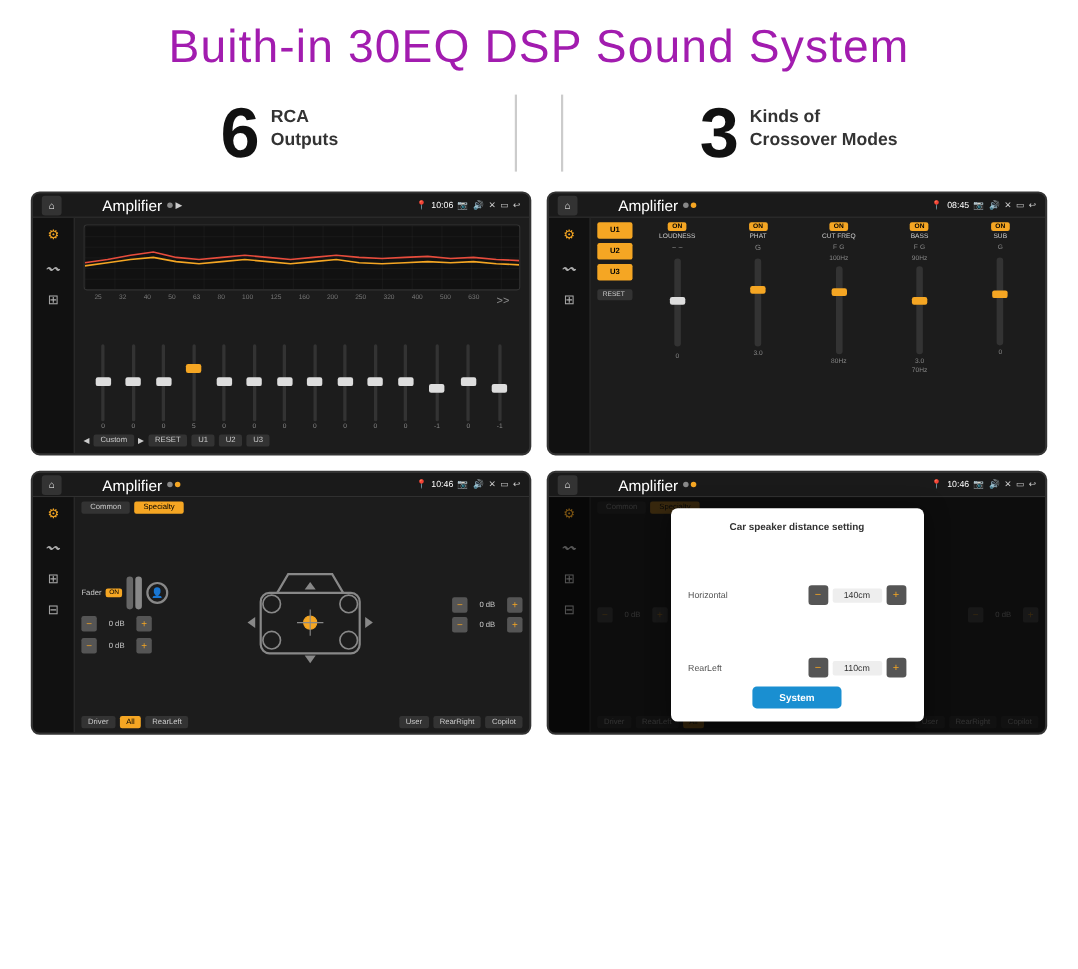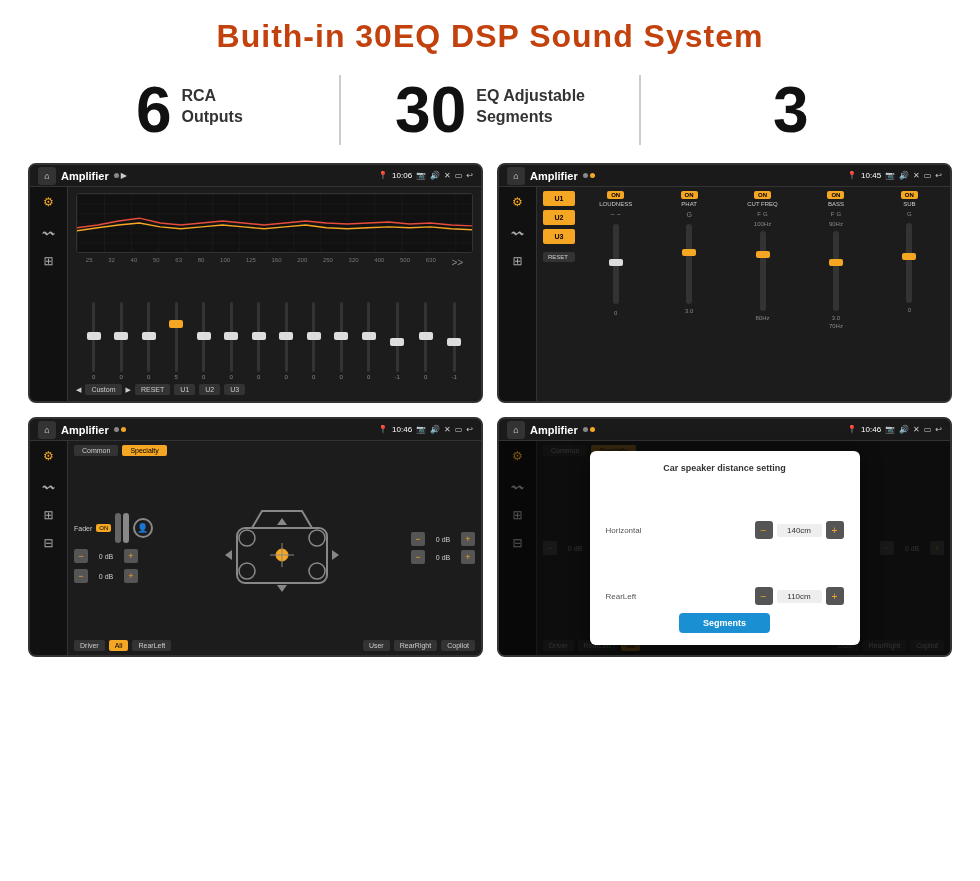--- a/index.html
+++ b/index.html
@@ -7,23 +7,23 @@
       width: 980px;
       height: 881px;
       background: #ffffff;
       font-family: Arial, sans-serif;
       overflow: hidden;
     }
 
     .page-title {
       text-align: center;
       padding: 18px 0 10px 0;
-      font-size: 32px;
-      font-weight: 700;
-      color: #c2410c;
+      font-size: 42px;
+      font-weight: 400;
+      color: #a21caf;
       letter-spacing: 1px;
     }
 
     .stats-row {
       display: flex;
       justify-content: center;
       align-items: center;
       padding: 10px 60px 14px 60px;
       gap: 0;
     }
@@ -90,22 +90,23 @@
 
     .status-bar-left {
       display: flex;
       align-items: center;
       gap: 5px;
       flex: 1;
     }
 
     .status-bar-title {
       color: #fff;
-      font-size: 11px;
-      font-weight: bold;
+      font-size: 14px;
+      font-weight: normal;
+      margin-left: 32px;
     }
 
     .status-bar-right {
       display: flex;
       align-items: center;
       gap: 4px;
     }
 
     .status-time {
       color: #fff;
@@ -469,21 +470,21 @@
       display: flex;
       align-items: center;
       justify-content: center;
       z-index: 10;
     }
 
     .dialog-box {
       background: #fff;
       border-radius: 6px;
       padding: 12px 16px;
-      width: 270px;
+      width: 230px;
       box-shadow: 0 4px 20px rgba(0,0,0,0.5);
     }
 
     .dialog-title {
       font-size: 9px;
       font-weight: bold;
       color: #333;
       text-align: center;
       margin-bottom: 10px;
     }
@@ -595,27 +596,24 @@
 <body>
 
 <h1 class="page-title">Buith-in 30EQ DSP Sound System</h1>
 
 <div class="stats-row">
   <div class="stat-item">
     <span class="stat-number">6</span>
     <span class="stat-text">RCA<br>Outputs</span>
   </div>
   <div class="stat-divider"></div>
-  <div class="stat-item">
-    <span class="stat-number">30</span>
-    <span class="stat-text">EQ Adjustable<br>Segments</span>
-  </div>
   <div class="stat-divider"></div>
   <div class="stat-item">
     <span class="stat-number">3</span>
+    <span class="stat-text">Kinds of<br>Crossover Modes</span>
   </div>
 </div>
 
 <div class="screens-grid">
 
   <div class="screen-box">
     <div class="status-bar">
       <div class="status-bar-left">
         <div class="home-icon-box">⌂</div>
         <span class="status-bar-title">Amplifier</span>
@@ -777,21 +775,21 @@
       <div class="status-bar-left">
         <div class="home-icon-box">⌂</div>
         <span class="status-bar-title">Amplifier</span>
         <div class="status-dots">
           <div class="dot-indicator"></div>
           <div class="dot-indicator dot-orange"></div>
         </div>
       </div>
       <div class="status-bar-right">
         <span class="status-icon">📍</span>
-        <span class="status-time">10:45</span>
+        <span class="status-time">08:45</span>
         <span class="status-icon">📷</span>
         <span class="status-icon">🔊</span>
         <span class="status-icon">✕</span>
         <span class="status-icon">▭</span>
         <span class="status-icon">↩</span>
       </div>
     </div>
     <div class="screen-content">
       <div class="left-sidebar">
         <div class="sidebar-icon active">⚙</div>
@@ -1070,19 +1068,19 @@
             </div>
           </div>
           <div class="dialog-row">
             <span class="dialog-row-label">RearLeft</span>
             <div class="dialog-value-row">
               <div class="dialog-minus">−</div>
               <span class="dialog-value">110cm</span>
               <div class="dialog-plus">+</div>
             </div>
           </div>
-          <button class="dialog-confirm-btn">Segments</button>
+          <button class="dialog-confirm-btn">System</button>
         </div>
       </div>
     </div>
   </div>
 
 </div>
 
 </body></html>

